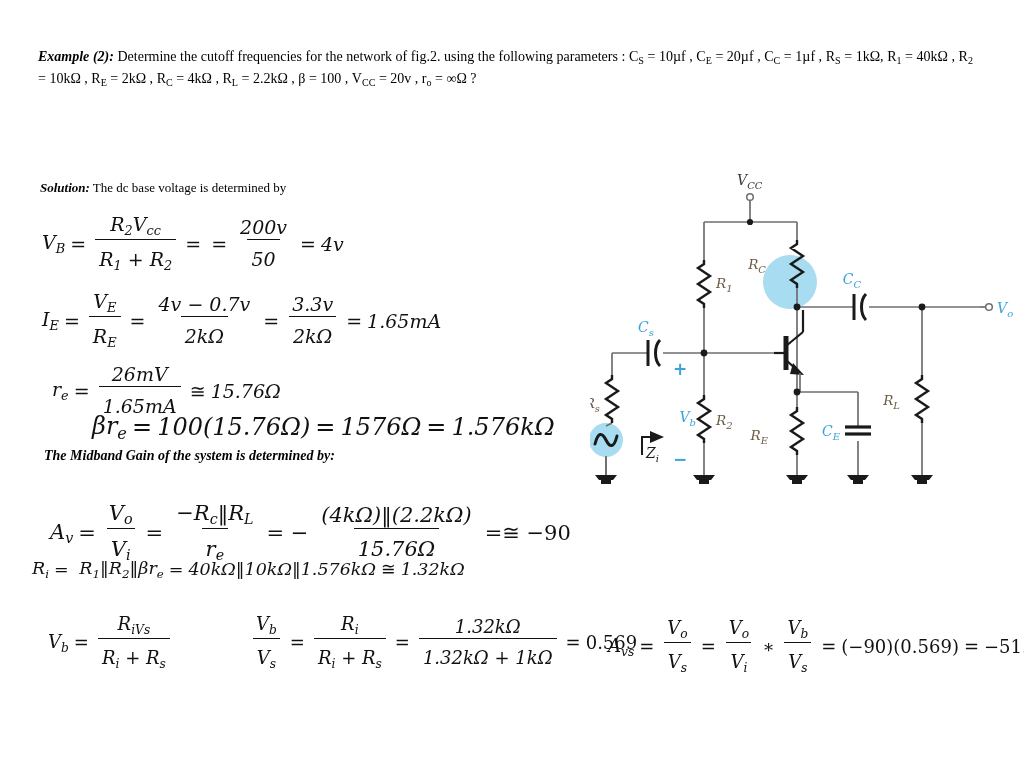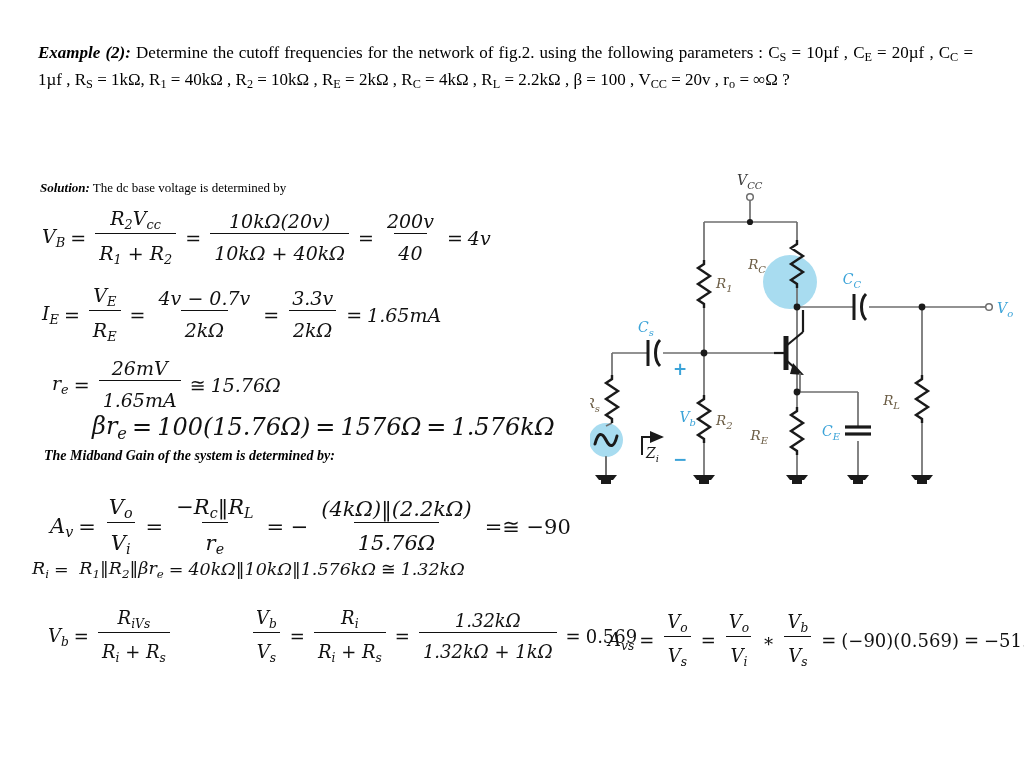--- a/index.html
+++ b/index.html
@@ -12,22 +12,22 @@
     height: 768px;
     position: relative;
     font-family: "Liberation Serif", serif;
     color: #000000;
     overflow: hidden;
   }
   .abs { position: absolute; }
 
   
   #problem {
-    left: 38px; top: 40px; width: 935px;
-    font-size: 17px;
+    left: 38px; top: 46px; width: 935px;
+    font-size: 14px;
     line-height: 1.52;
     text-align: justify;
     text-justify: inter-word;
   }
   #problem b.ital { font-weight: bold; font-style: italic; }
   sub { font-size: 0.72em; vertical-align: -0.28em; }
 
   
   #solution-heading {
     left: 40px; top: 180px;
@@ -44,21 +44,21 @@
     display: flex;
     align-items: center;
   }
   .math .op { font-style: normal; margin: 0 5px; }
   .math .rm { font-style: normal; }
   .frac {
     display: inline-flex;
     flex-direction: column;
     align-items: center;
     vertical-align: middle;
-    margin: 0 4px;
+    margin: 6px 4px;
     line-height: 1.12;
   }
   .frac .num { padding: 0 4px 1px 4px; }
   .frac .den { padding: 9px 4px 0 4px; border-top: 1.4px solid #111; }
   .sub { font-size: 0.68em; vertical-align: -0.3em; font-style: italic; }
 
   #eq-vb  { left: 42px;  top: 208px; font-size: 19px; }
   #eq-ie  { left: 42px;  top: 285px; font-size: 19px; }
   #eq-re  { left: 52px;  top: 358px; font-size: 19px; }
   #eq-bre { left: 44px;  top: 412px; font-size: 24px; margin-left: 48px; }
@@ -90,28 +90,24 @@
 </div>
 
 <div class="abs math" id="eq-vb">
   <span><span>V</span><span class="sub">B</span></span>
   <span class="op">=</span>
   <span class="frac">
       <span class="num">R<span class="sub">2</span>V<span class="sub">cc</span></span>
       <span class="den">R<span class="sub">1</span> + R<span class="sub">2</span></span>
     </span>
   <span class="op">=</span>
-  <span class="frac">
-      <span class="num">10kΩ(20v)</span>
-      <span class="den">10kΩ + 40kΩ</span>
-    </span>
   <span class="op">=</span>
   <span class="frac">
       <span class="num">200v</span>
-      <span class="den">40</span>
+      <span class="den">50</span>
     </span>
   <span class="op">=</span>
   <span>4v</span>
 </div>
 
 <div class="abs math" id="eq-ie">
   <span><span>I</span><span class="sub">E</span></span>
   <span class="op">=</span>
   <span class="frac">
       <span class="num">V<span class="sub">E</span></span>

